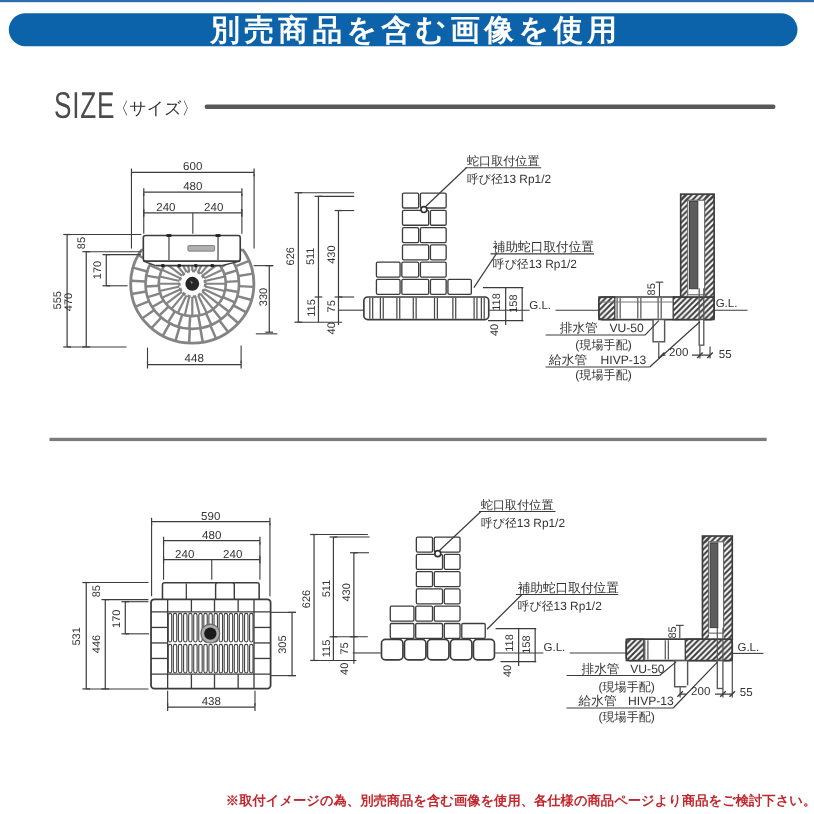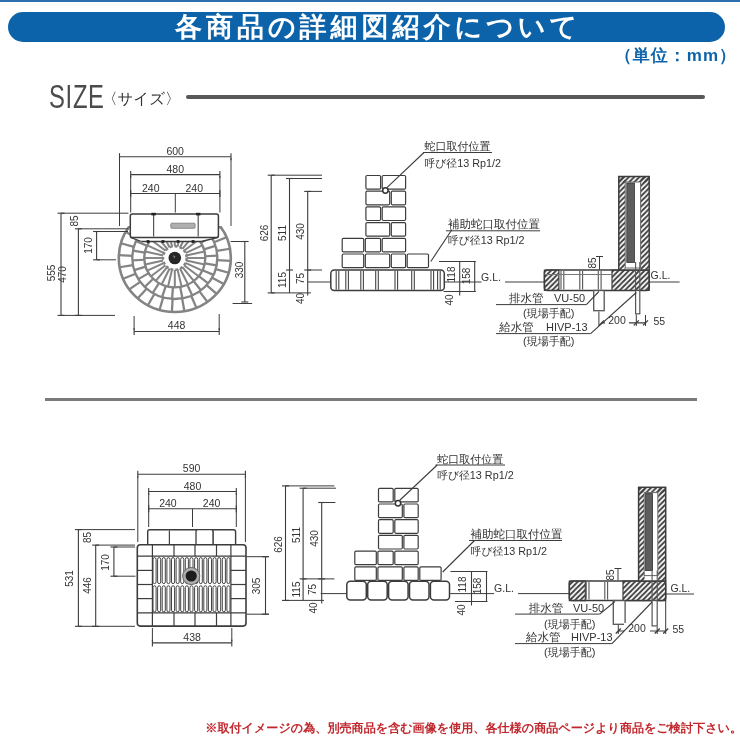--- a/index.html
+++ b/index.html
@@ -10,23 +10,22 @@
 .size{position:absolute;top:77px;left:49px;font-size:34px;color:#4b4b4b;letter-spacing:1px;transform:scaleX(0.70);transform-origin:0 0;}
 .size2{position:absolute;top:88.5px;left:102px;font-size:15.5px;color:#333;font-weight:normal;}
 .hline{position:absolute;top:95px;left:186px;width:519px;height:3.5px;background:#585858;border-radius:2px;}
 .sep{position:absolute;top:398px;left:45px;width:652px;height:3px;background:#7b7b7b;}
 .note{position:absolute;top:719.5px;right:-2px;color:#c1272d;font-weight:bold;font-size:12.1px;}
 </style></head>
 <body>
 <div id="page">
 <div class="topline"></div>
 <div class="bar">
-      <span>各商品の詳細図紹介について</span>
+      <span>別売商品を含む画像を使用</span>
     </div>
-<div class="unit">（単位：mm）</div>
 <div class="size">SIZE</div>
 <div class="size2">〈サイズ〉</div>
 <div class="hline"></div>
 <div class="sep"></div>
 <svg width="740" height="740" viewBox="0 0 740 740" style="position:absolute;top:0;left:0;" xmlns="http://www.w3.org/2000/svg" font-family="Liberation Sans, sans-serif">
 <defs>
 <pattern id="hh" patternUnits="userSpaceOnUse" width="5.2" height="5.2">
 <path d="M-1.3,1.3 L1.3,-1.3 M0,5.2 L5.2,0 M3.9,6.5 L6.5,3.9" stroke="#3d3d3d" stroke-width="1.9"></path>
 </pattern>
 </defs>

